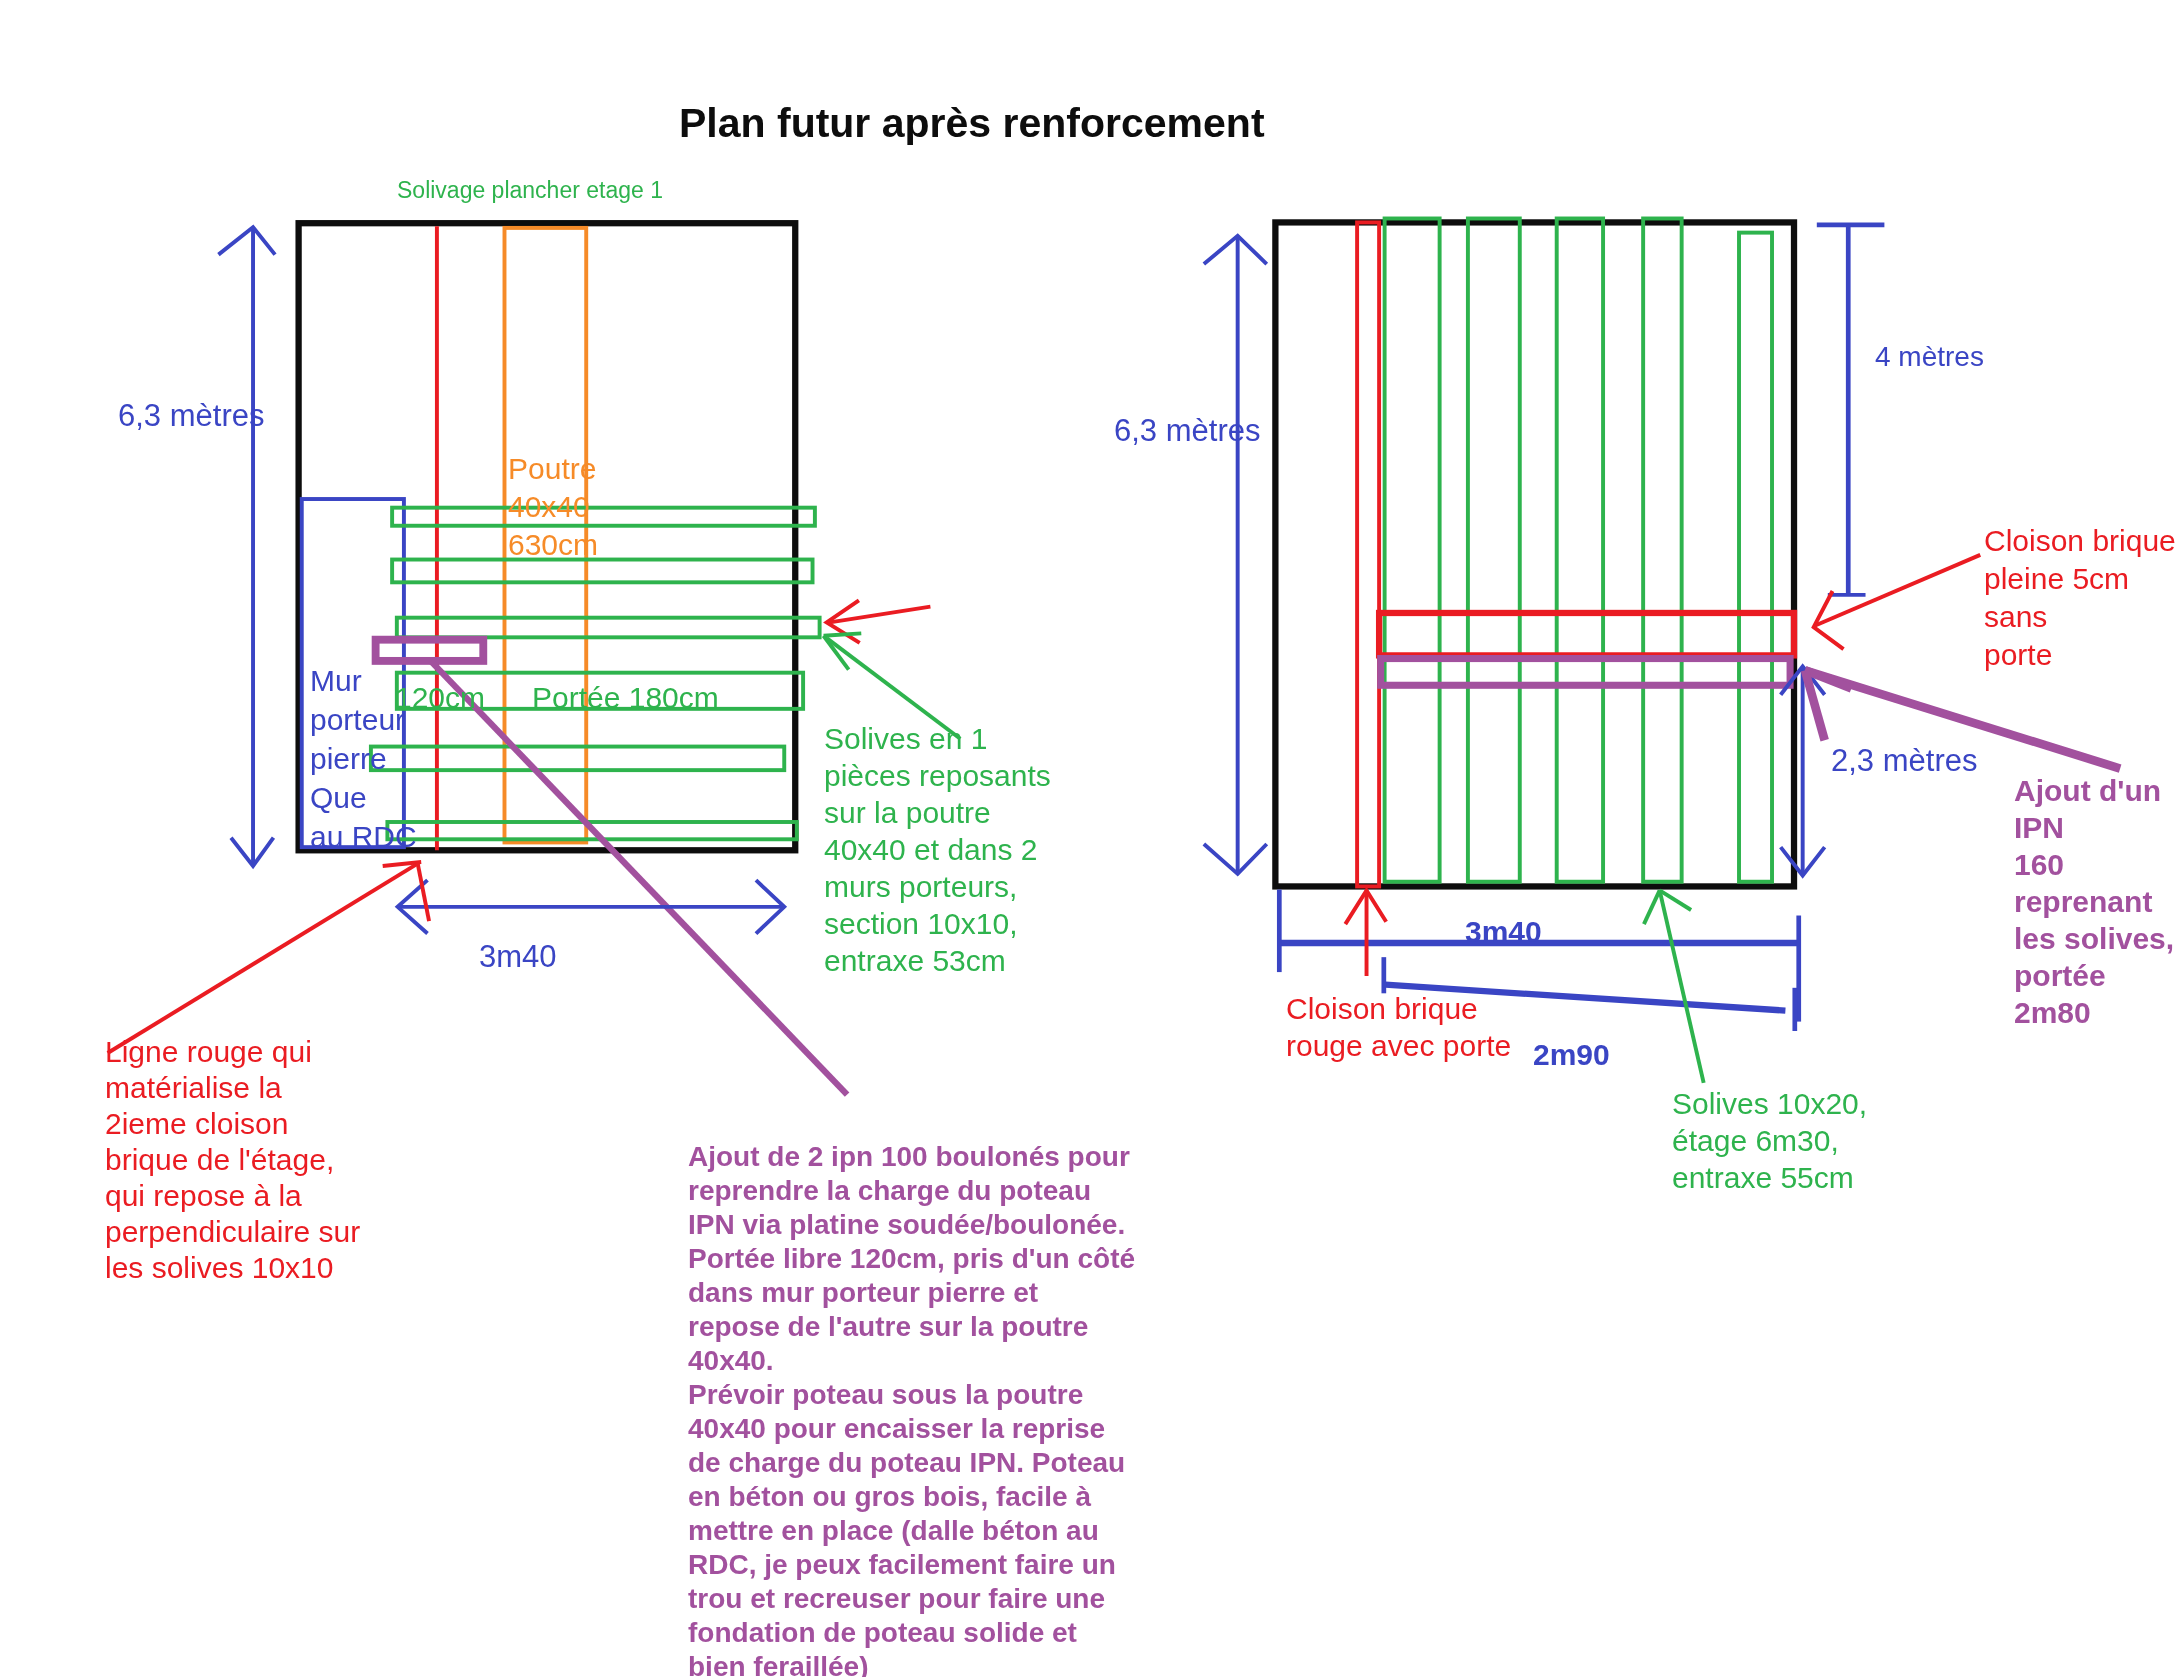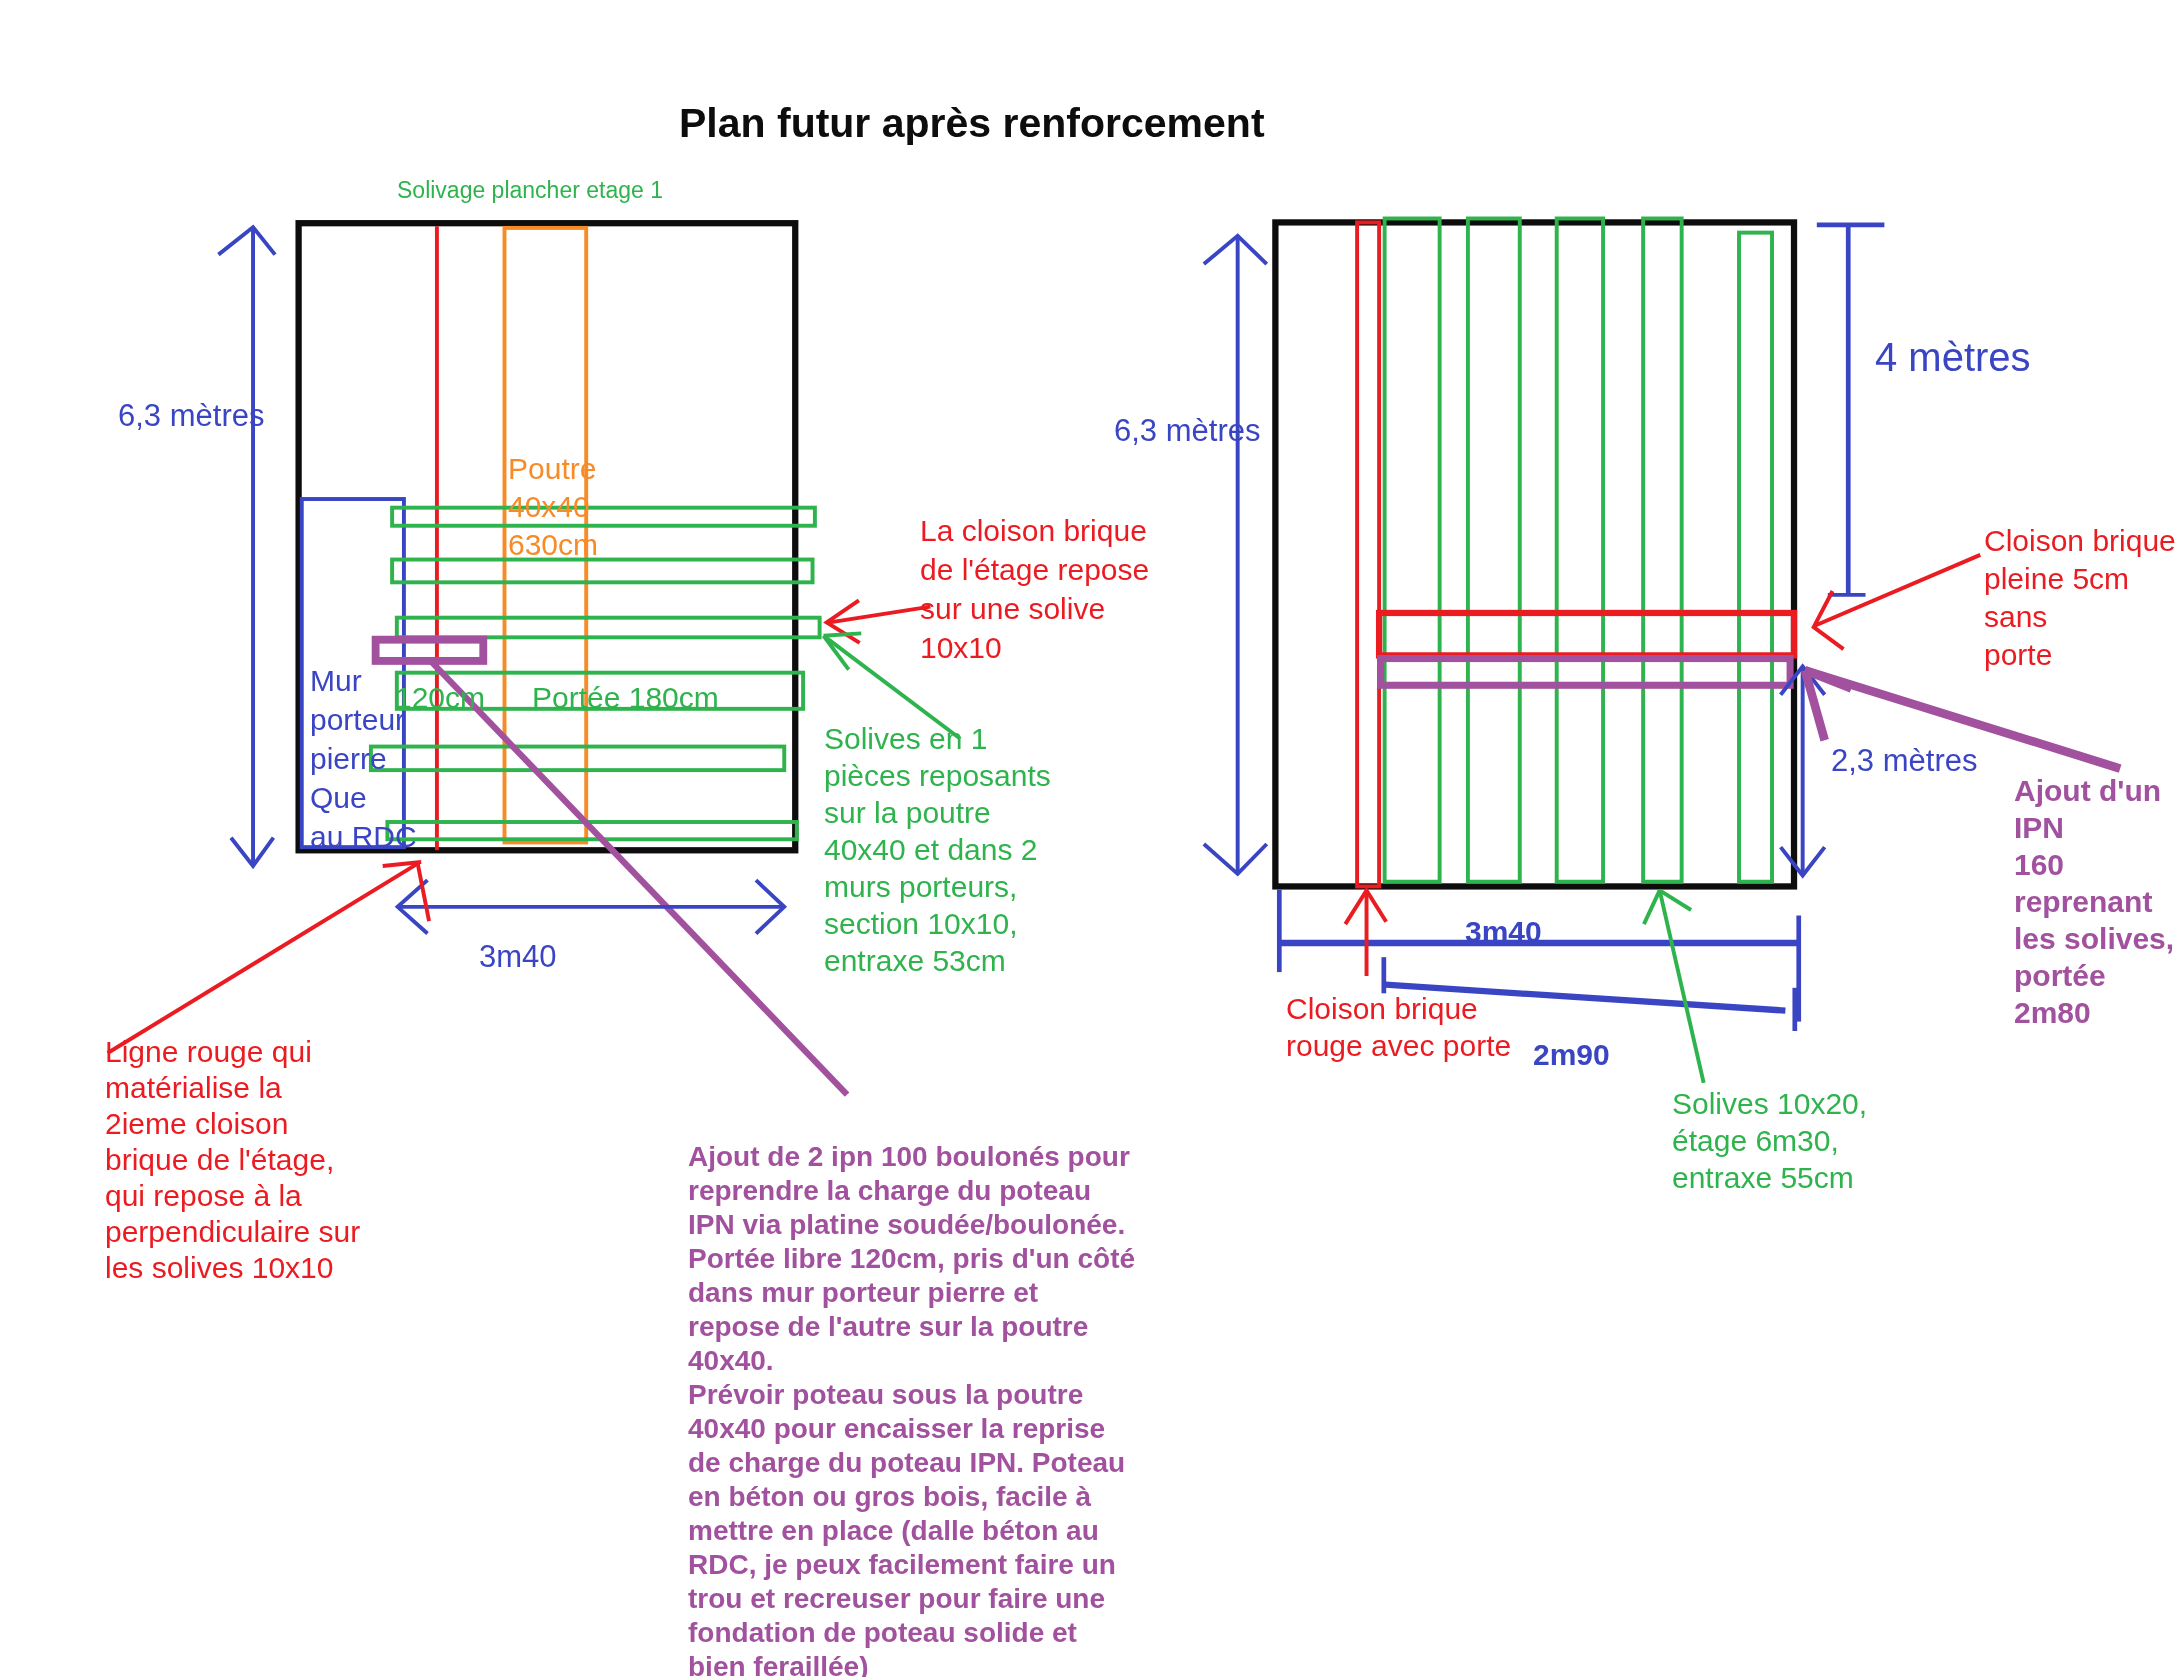--- a/index.html
+++ b/index.html
@@ -116,24 +116,20 @@
 630cm</div>
   <div class="txt blue" style="left:310px;top:613px;line-height:39px;margin-top:48px;">Mur
 porteur
 pierre
 Que
 au RDC</div>
   <div class="txt green" style="left:395px;top:679px;">120cm</div>
   <div class="txt green" style="left:532px;top:679px;">Portée 180cm</div>
   <div class="txt blue" style="left:479px;top:938px;font-size:31px;">3m40</div>
 
-  <div class="txt red" style="left:920px;top:511px;line-height:39px;">La cloison brique
-de l'étage repose
-sur une solive
-10x10</div>
   <div class="txt green" style="left:824px;top:720px;line-height:37px;">Solives en 1
 pièces reposants
 sur la poutre
 40x40 et dans 2
 murs porteurs,
 section 10x10,
 entraxe 53cm</div>
   <div class="txt red" style="left:105px;top:1034px;line-height:36px;">Ligne rouge qui
 matérialise la
 2ieme cloison
@@ -152,21 +148,21 @@
 40x40 pour encaisser la reprise
 de charge du poteau IPN. Poteau
 en béton ou gros bois, facile à
 mettre en place (dalle béton au
 RDC, je peux facilement faire un
 trou et recreuser pour faire une
 fondation de poteau solide et
 bien feraillée)</div>
 
   <div class="txt blue" style="left:1114px;top:412px;font-size:31px;">6,3 mètres</div>
-  <div class="txt blue" style="left:1875px;top:338px;font-size:40px;">4 mètres</div>
+  <div class="txt blue" style="left:1875px;top:338px;font-size:28px;">4 mètres</div>
   <div class="txt blue" style="left:1831px;top:742px;font-size:31px;">2,3 mètres</div>
   <div class="txt blue bold" style="left:1465px;top:913px;">3m40</div>
   <div class="txt blue bold" style="left:1533px;top:1036px;">2m90</div>
 
   <div class="txt red" style="left:1984px;top:522px;">Cloison brique
 pleine 5cm sans
 porte</div>
   <div class="txt purple bold" style="left:2014px;top:762px;line-height:37px;margin-top:10px;">Ajout d'un IPN
 160 reprenant
 les solives,

